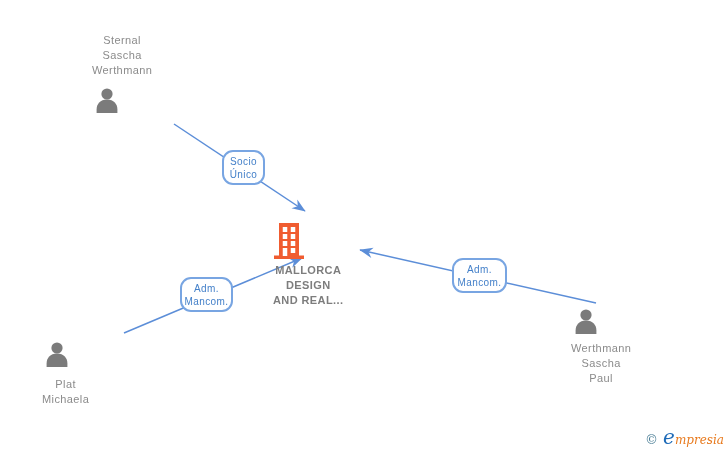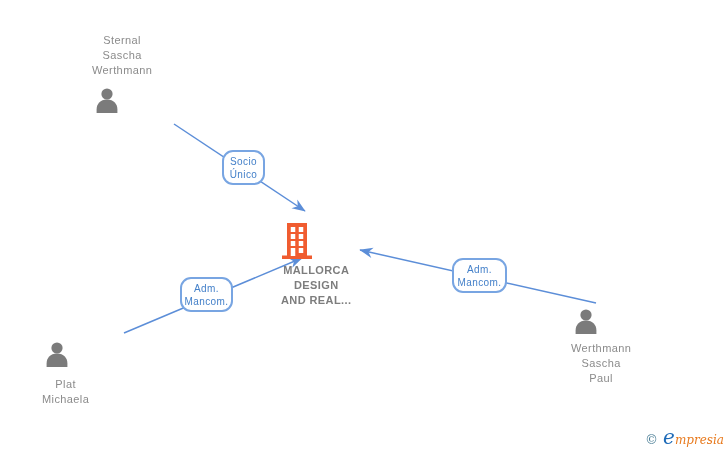--- a/index.html
+++ b/index.html
@@ -86,21 +86,21 @@
     <svg class="person-icon" width="30" height="30" viewBox="0 0 30 30">
       <circle cx="15" cy="8" r="5.6" fill="#7b7b7b"></circle>
       <path d="M15,13.5 C8.2,13.5 4.6,18 4.6,23.5 L4.6,27 L25.4,27 L25.4,23.5 C25.4,18 21.8,13.5 15,13.5 Z" fill="#7b7b7b"></path>
     </svg>
     <div class="person-name" style="margin-top:7px;">
       <div>Plat</div>
       <div>Michaela</div>
     </div>
   </div>
 
-  <div class="node" style="left:281px;top:222px;width:120px;">
+  <div class="node" style="left:273px;top:222px;width:120px;">
     <svg class="building-icon" width="32" height="38" viewBox="0 0 32 38">
       <rect x="1" y="33.5" width="30" height="3.5" fill="#f05c30"></rect>
       <rect x="6" y="1" width="20" height="33" fill="#f05c30"></rect>
       <rect x="9.75" y="5" width="4.5" height="5" fill="#ffffff"></rect>
       <rect x="17.75" y="5" width="4.5" height="5" fill="#ffffff"></rect>
       <rect x="9.75" y="12" width="4.5" height="5" fill="#ffffff"></rect>
       <rect x="17.75" y="12" width="4.5" height="5" fill="#ffffff"></rect>
       <rect x="9.75" y="19" width="4.5" height="5" fill="#ffffff"></rect>
       <rect x="17.75" y="19" width="4.5" height="5" fill="#ffffff"></rect>
       <rect x="9.75" y="26" width="4.5" height="8" fill="#ffffff"></rect>

